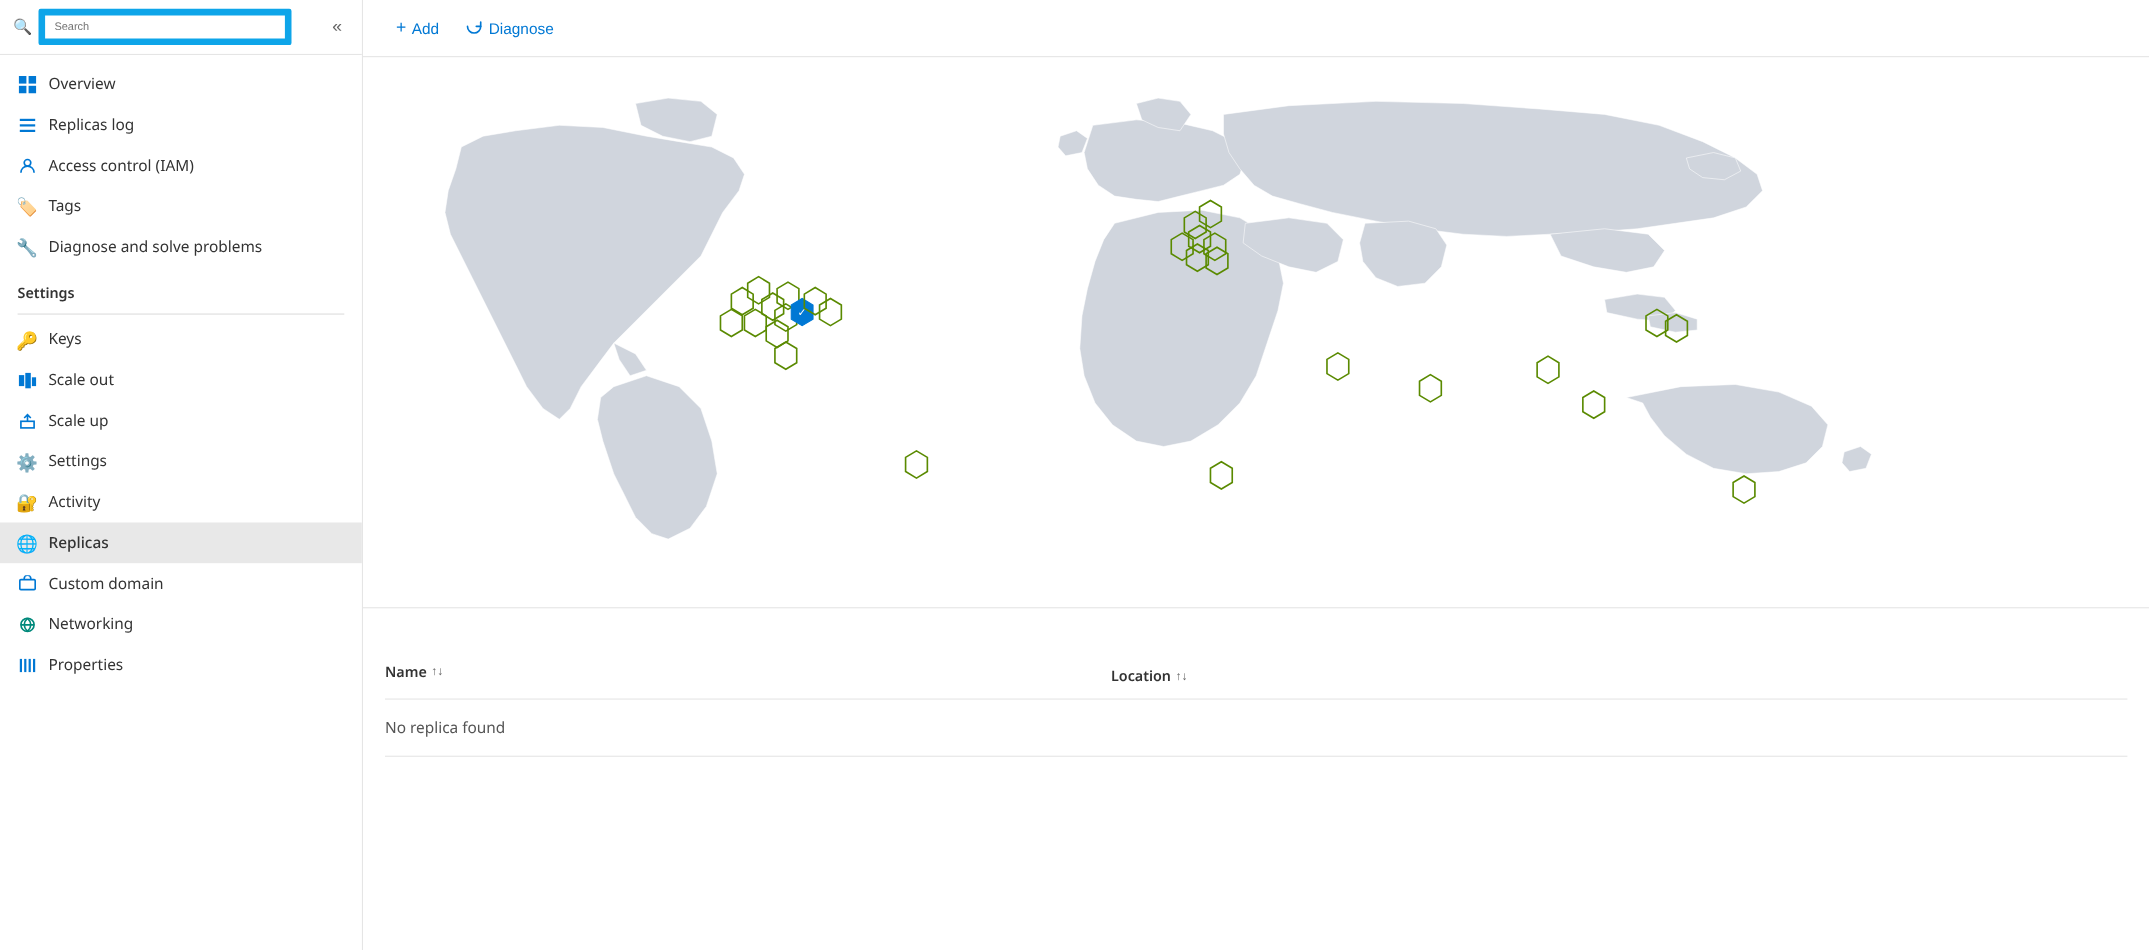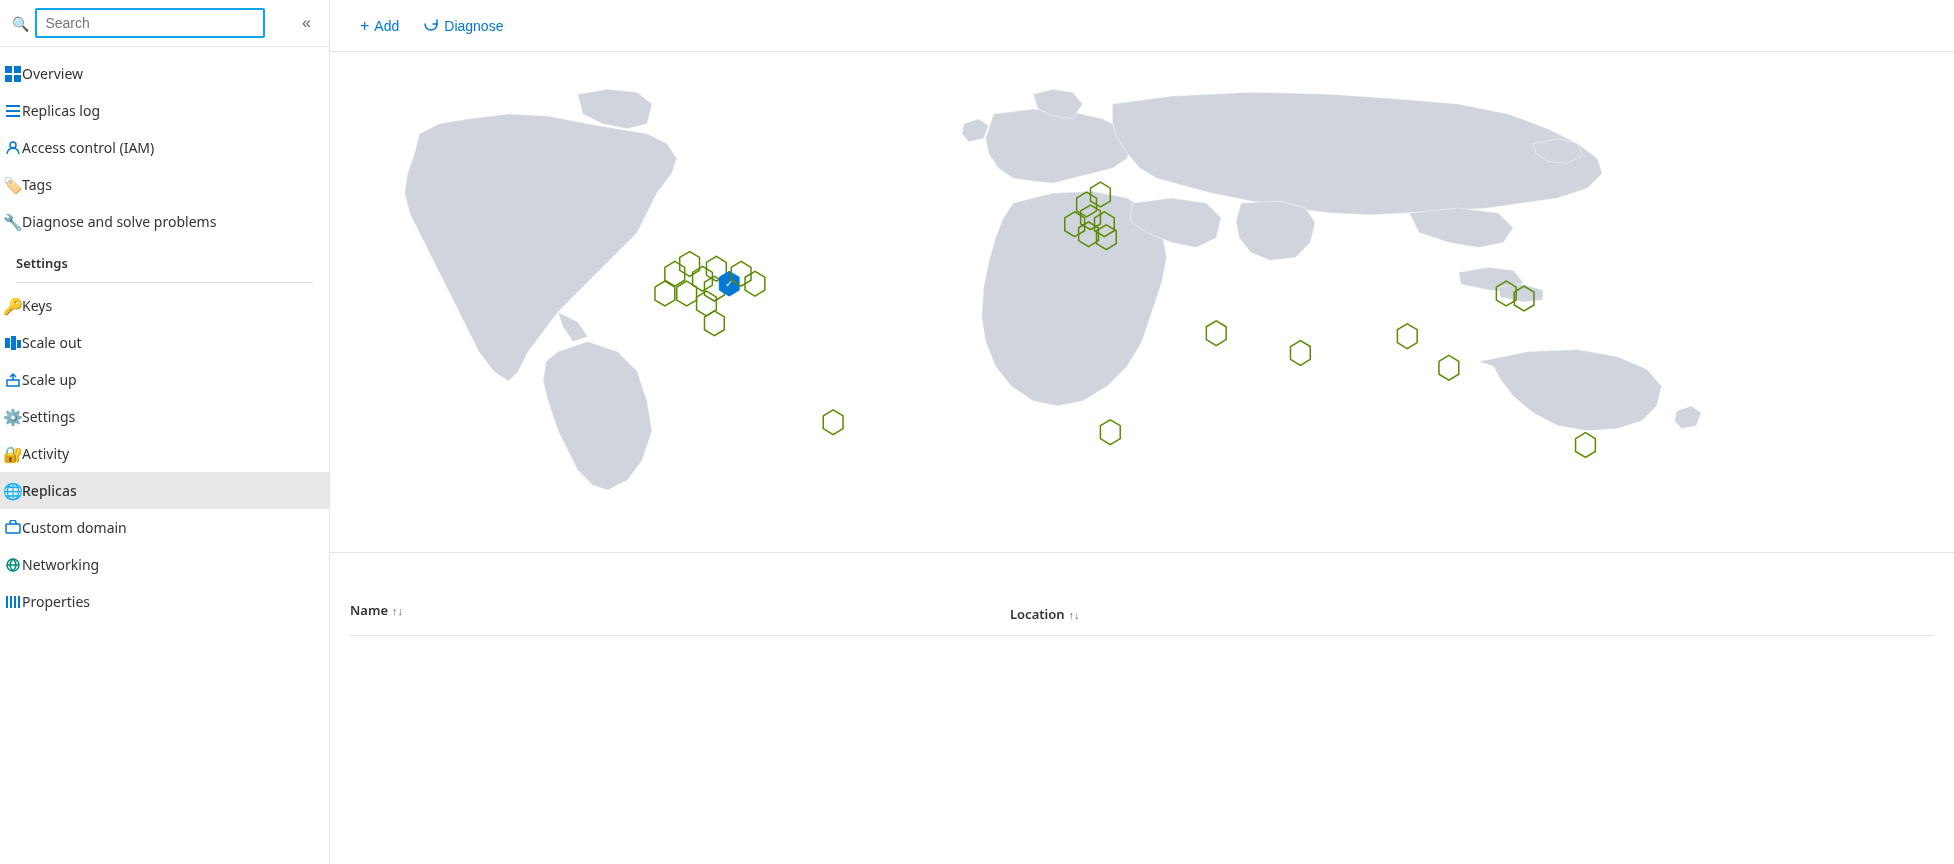--- a/index.html
+++ b/index.html
@@ -19,24 +19,24 @@
 
     .sidebar-search {
       display: flex;
       align-items: center;
       padding: 8px 12px;
       border-bottom: 1px solid #e5e5e5;
       gap: 6px;
     }
 
     .sidebar-search input {
-      border: 2px solid #0ea5e9;
+      border: 6px solid #0ea5e9;
       border-radius: 2px;
       padding: 5px 8px;
-      font-size: 14px;
+      font-size: 10px;
       width: 230px;
       outline: none;
       color: #555;
     }
 
     .collapse-btn {
       margin-left: auto;
       background: none;
       border: none;
       cursor: pointer;
@@ -45,22 +45,23 @@
       padding: 4px 6px;
     }
 
     .sidebar-nav {
       padding: 8px 0;
     }
 
     .nav-item {
       display: flex;
       align-items: center;
-      padding: 9px 4px;
+      padding: 9px 16px;
       cursor: pointer;
+      gap: 10px;
       color: #333;
       font-size: 14px;
       white-space: nowrap;
     }
 
     .nav-item.active {
       background: #e8e8e8;
       font-weight: 500;
     }
 
@@ -421,15 +422,16 @@
       <div class="table-header">
         <div class="col-name">
           <span>Name</span>
           <span class="sort-icon">↑↓</span>
         </div>
         <div class="col-location">
           <span>Location</span>
           <span class="sort-icon">↑↓</span>
         </div>
       </div>
+      <div class="table-empty">No replica found</div>
     </div>
   </div>
 </div>
 
 </body></html>

